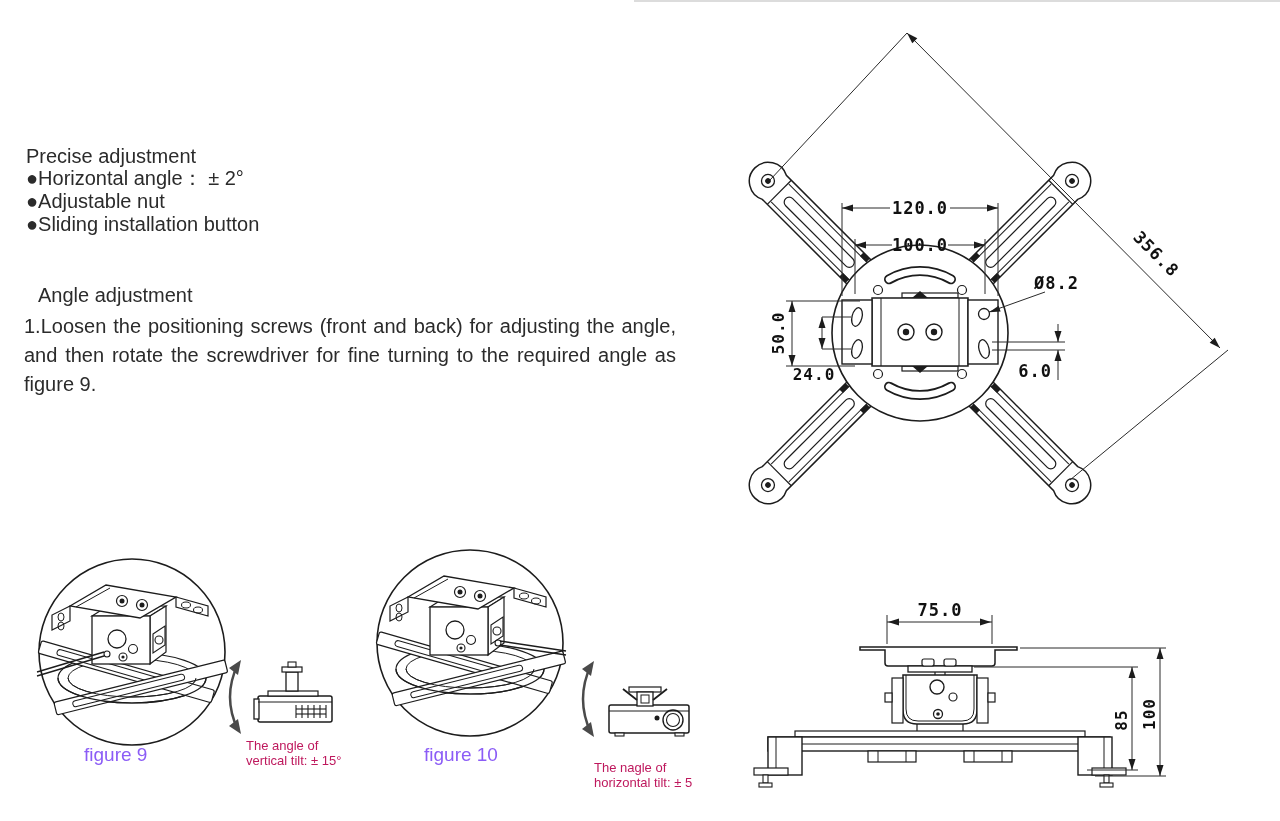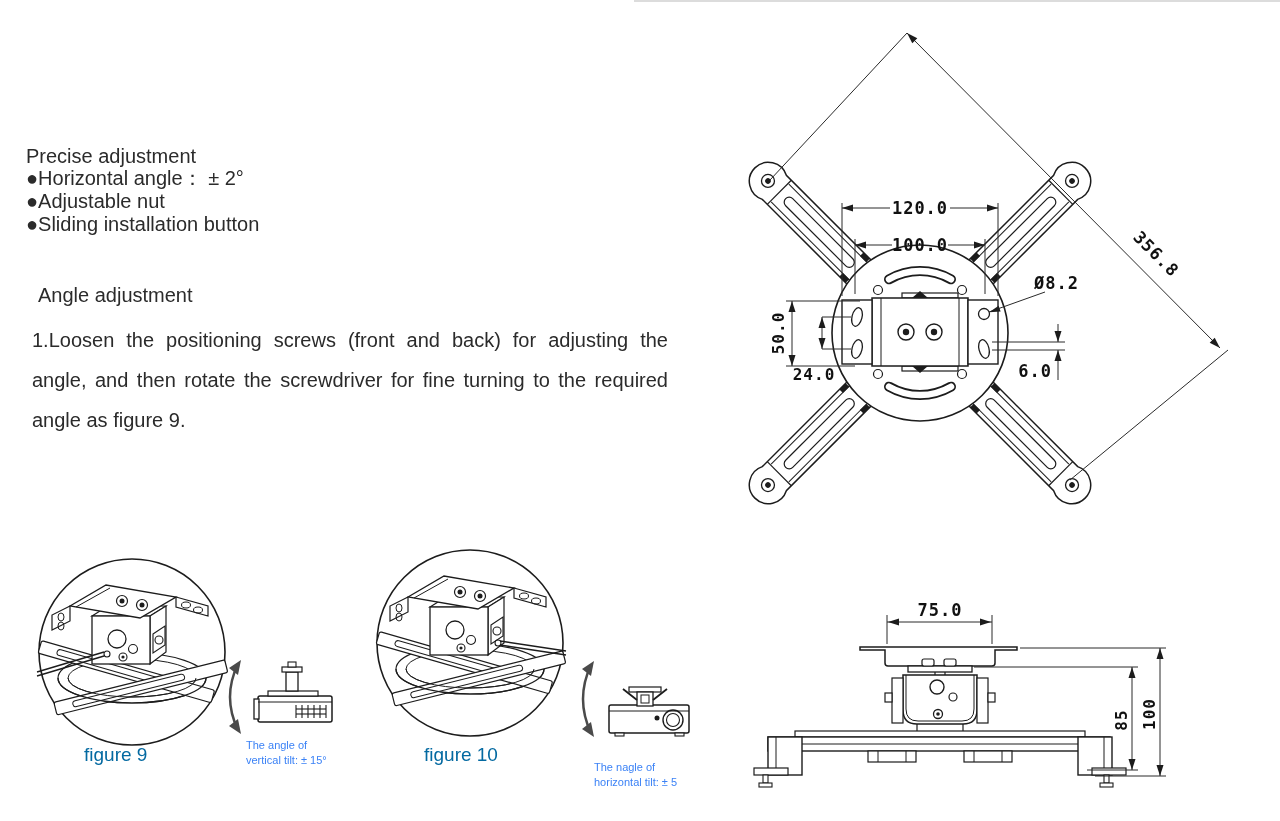--- a/index.html
+++ b/index.html
@@ -1,22 +1,22 @@
 <!DOCTYPE html>
 <html><head>
 <meta charset="utf-8">
 <style>
   html,body{margin:0;padding:0;background:#fff;}
   #page{position:relative;width:1280px;height:821px;background:#ffffff;overflow:hidden;
         font-family:"Liberation Sans",sans-serif;color:#2b2b2b;}
   .abs{position:absolute;}
   .txt{font-size:20px;line-height:23px;white-space:pre;}
-  .para{font-size:20px;line-height:40px;text-align:justify;margin:8px;}
-  .figlabel{font-size:19px;color:#0369a1;}
-  .caption{font-size:11px;line-height:15px;color:#3b82f6;}
+  .para{font-size:20px;line-height:29px;text-align:justify;margin:0;}
+  .figlabel{font-size:19px;color:#8b5cf6;}
+  .caption{font-size:13px;line-height:15px;color:#be185d;}
   svg{position:absolute;overflow:visible;}
   svg text{font-family:"DejaVu Sans Mono",monospace;font-weight:bold;fill:#111;letter-spacing:1px;}
   .ln{stroke:#1c1c1c;fill:none;}
   .lnw{stroke:#1c1c1c;fill:#ffffff;}
   .dim{stroke:#2a2a2a;stroke-width:1;fill:none;}
   .ah{fill:#1c1c1c;stroke:none;}
   .topline{position:absolute;left:634px;top:0;width:646px;height:2px;background:#dcdcdc;}
 </style>
 </head>
 <body>

